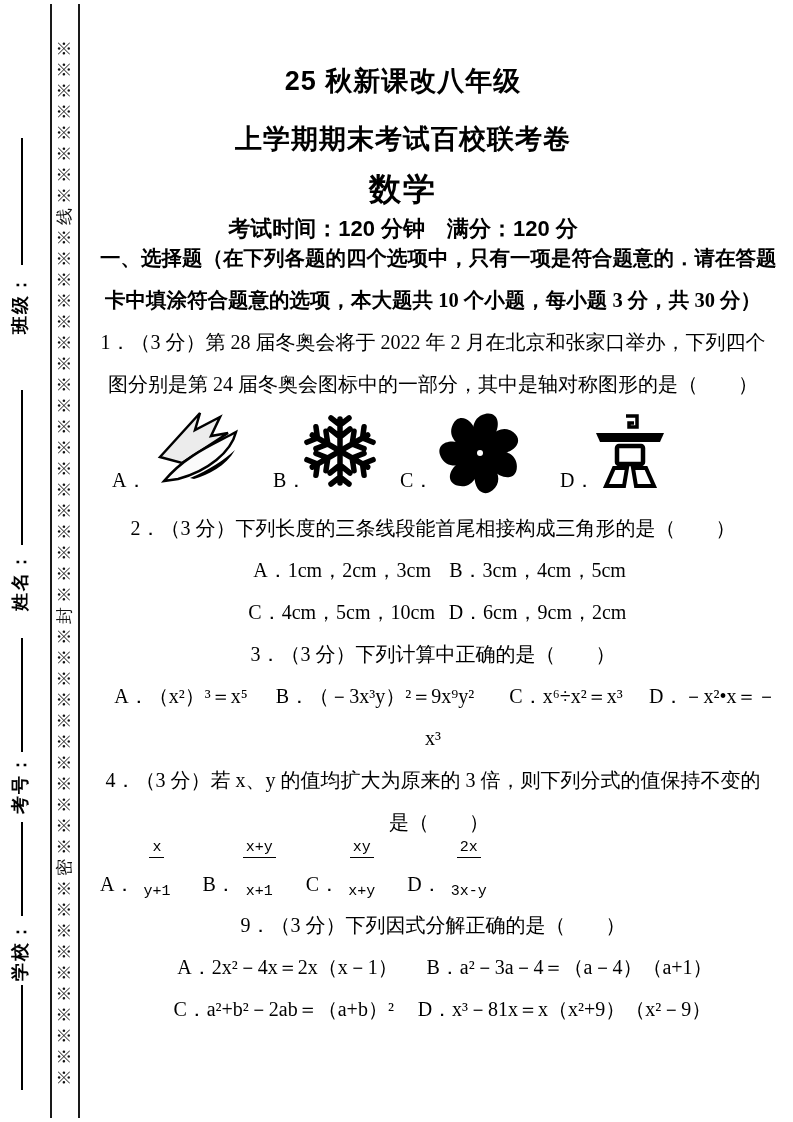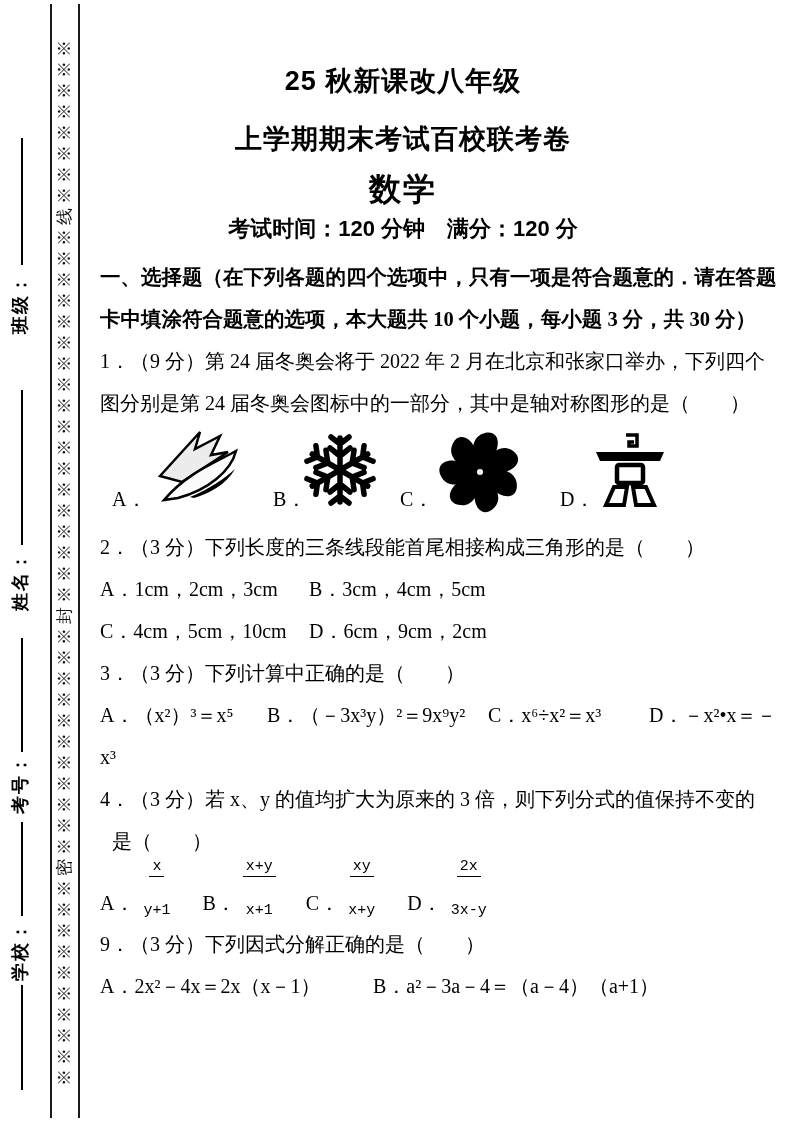--- a/index.html
+++ b/index.html
@@ -23,21 +23,21 @@
   .fill-line { position:absolute; left:21px; width:1.5px; background:#000; }
   
   .header {
     position:absolute; left:100px; top:52px; width:606px; text-align:center;
     font-family:"Liberation Sans","DejaVu Sans",sans-serif; font-weight:bold;
   }
   .title-line { font-size:27px; height:58px; line-height:58px; letter-spacing:1px; }
   .subject    { font-size:32px; height:44px; line-height:42px; letter-spacing:2px; }
   .exam-info  { font-size:22px; height:34px; line-height:34px; }
   
-  .content { position:absolute; left:100px; top:256px; width:666px; font-size:20px; }
+  .content { position:absolute; left:100px; top:237px; width:666px; font-size:20px;text-align:center; }
   .line { height:42px; line-height:42px; white-space:nowrap; }
   .bold { font-weight:bold; font-size:20.5px; }
   .indent { padding-left:12px; }
   .opt2 { display:inline-block; width:204px;font-family:Liberation Serif, serif; }
   .o3a { display:inline-block; width:162px; }
   .o3b { display:inline-block; width:216px; }
   .o3c { display:inline-block; width:156px; }
   .o5a { display:inline-block; width:268px; }
   .o5c { display:inline-block; width:258px; }
   
@@ -79,21 +79,21 @@
     <div class="title-line">上学期期末考试百校联考卷</div>
     <div class="subject">数学</div>
     <div class="exam-info">考试时间：120 分钟　满分：120 分</div>
   </div>
 
   <div class="content">
 
     <div class="line bold">一、选择题（在下列各题的四个选项中，只有一项是符合题意的．请在答题</div>
     <div class="line bold">卡中填涂符合题意的选项，本大题共 10 个小题，每小题 3 分，共 30 分）</div>
 
-    <div class="line">1．（9 分）第 24 届冬奥会将于 2022 年 2 月在北京和张家口举办，下列四个</div>
+    <div class="line">1．（3 分）第 28 届冬奥会将于 2022 年 2 月在北京和张家口举办，下列四个</div>
     <div class="line">图分别是第 24 届冬奥会图标中的一部分，其中是轴对称图形的是（　　）</div>
 
     <div class="q1-icons">
       <span class="q1-label" style="left:12px;">A．</span>
       <span class="q1-icon" style="left:52px; top:0;">
         <svg width="88" height="82" viewBox="0 0 88 82">
           <path d="M8,52 L48,8 L43,25 L68,12 L59,31 L76,28 L30,58 Z" fill="#ececec" stroke="#000" stroke-width="2.5"></path>
           <path d="M12,76 C34,50 60,40 84,27 C79,47 56,66 26,74 Z" fill="#fbfbfb" stroke="#000" stroke-width="2.5"></path>
           <path d="M38,73 C57,65 72,55 83,45 C74,61 56,70 42,74 Z" fill="#000"></path>
         </svg>
@@ -194,15 +194,19 @@
           <span class="den">3x-y</span>
         </span>
       </span>
     </div>
 
     <div class="line">9．（3 分）下列因式分解正确的是（　　）</div>
     <div class="line">
       <span class="o5a">A．2x²－4x＝2x（x－1）</span>
       <span>B．a²－3a－4＝（a－4）（a+1）</span>
     </div>
+    <div class="line">
+      <span class="o5c">C．a²+b²－2ab＝（a+b）²</span>
+      <span>D．x³－81x＝x（x²+9）（x²－9）</span>
+    </div>
 
   </div>
 </div>
 
 </body></html>

